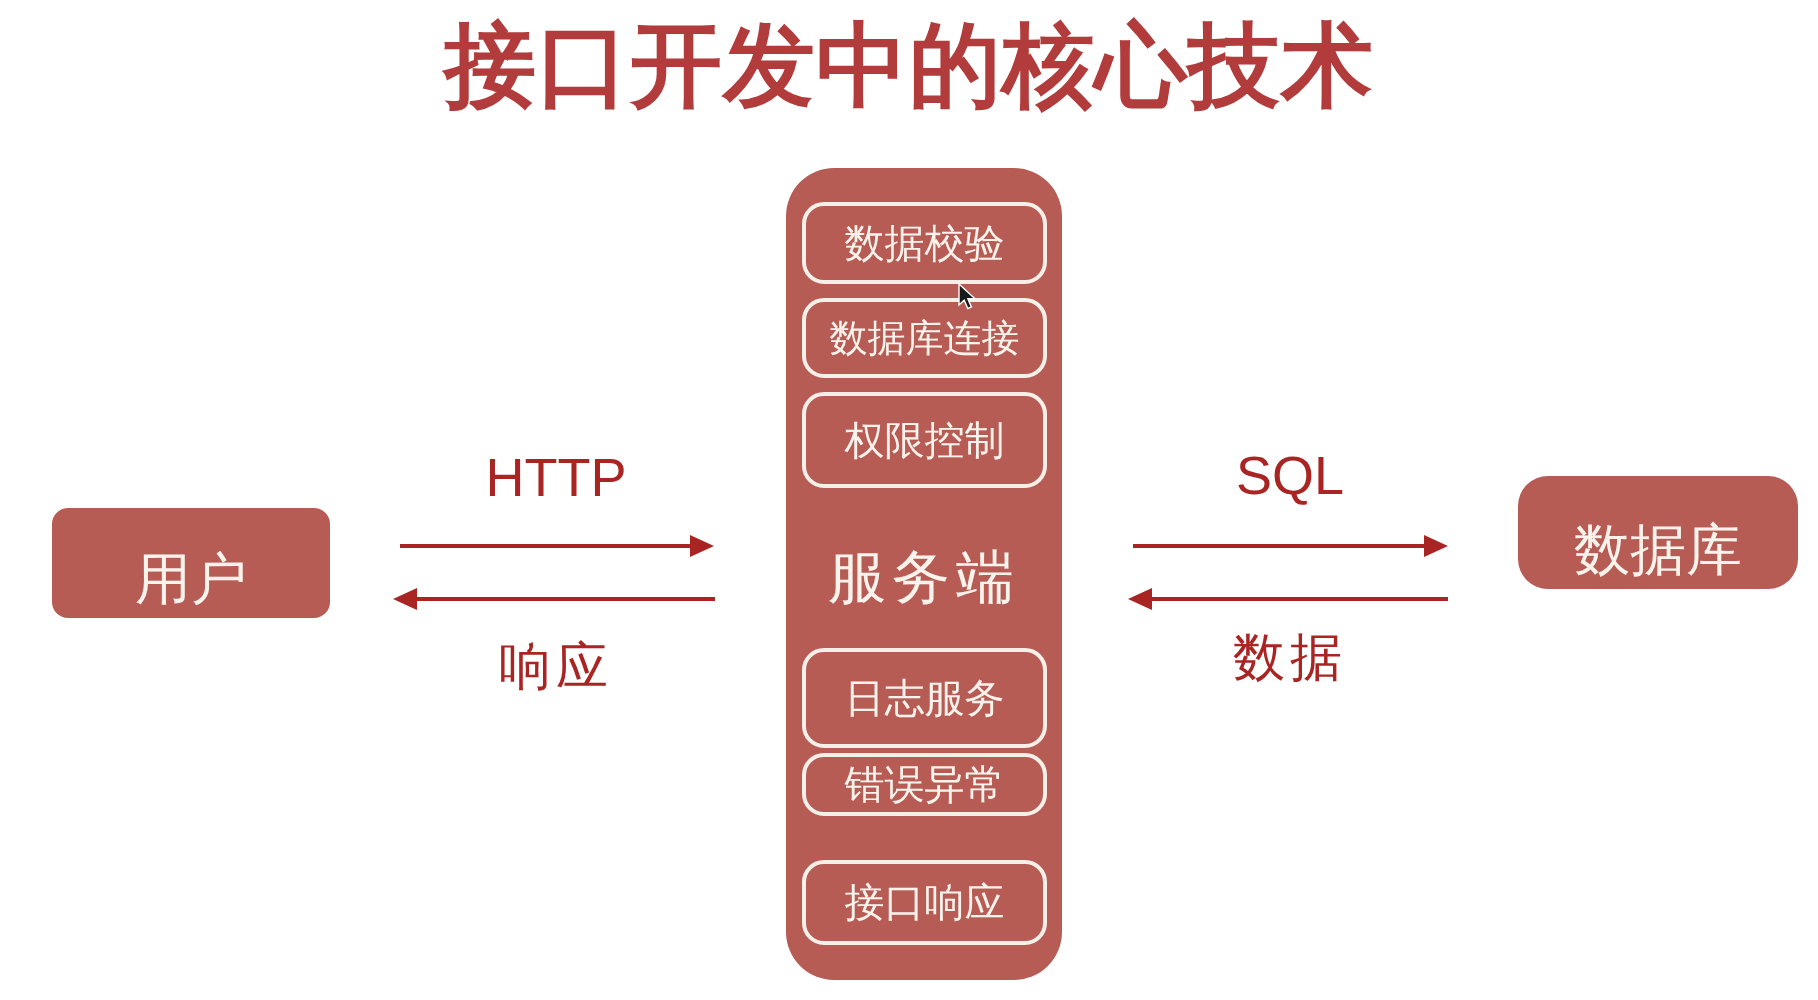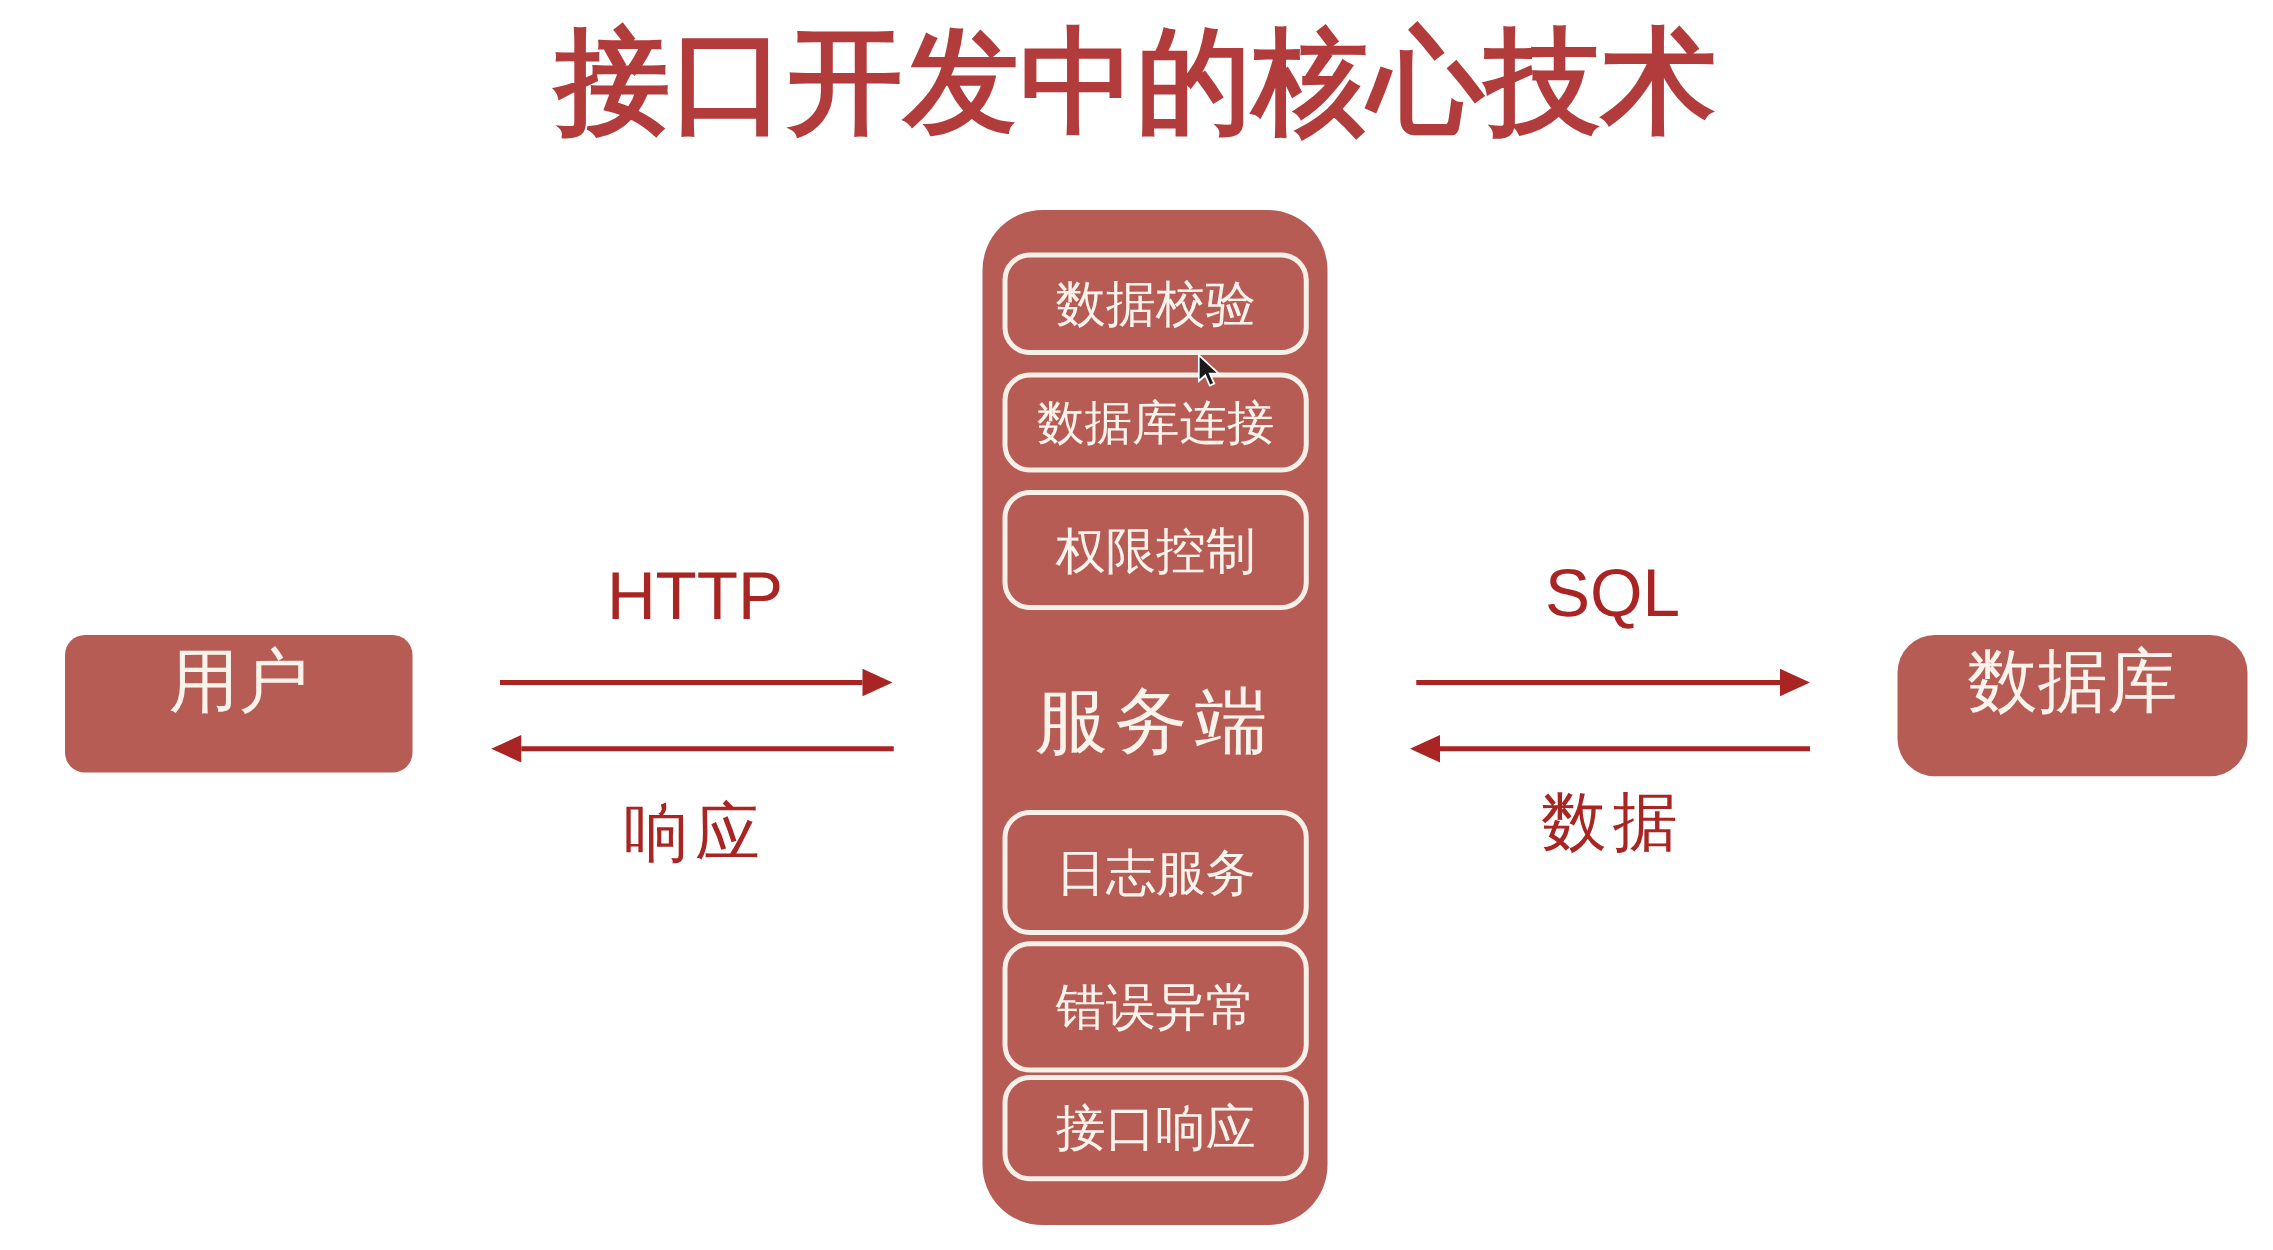--- a/index.html
+++ b/index.html
@@ -32,32 +32,32 @@
     font-weight:800;
     letter-spacing:1px;
     color:var(--title,#b23c3c);
     white-space:nowrap;
   }
   .node{
     position:absolute;
     background:var(--node-fill,#b75b55);
     color:var(--node-text,#f9f3ec);
     display:flex;
-    align-items:flex-start;
+    align-items:flex-end;
     justify-content:center;
     white-space:nowrap;
   }
   .user-node{
     left:52px; top:508px;
     width:278px; height:110px;
     border-radius:16px;
     font-size:56px;
   }
   .db-node{
-    left:1518px; top:508px;
+    left:1518px; top:476px;
     width:280px; height:113px;
     border-radius:30px;
     font-size:56px;
   }
   .server-container{
     position:absolute;
     left:786px; top:168px;
     width:276px; height:812px;
     border-radius:48px;
     background:var(--node-fill,#b75b55);
@@ -72,21 +72,21 @@
     font-size:40px;
     display:flex;
     align-items:center;
     justify-content:center;
     white-space:nowrap;
   }
   .m1{top:34px;  height:82px;}
   .m2{top:130px; height:80px; font-size:38px;}
   .m3{top:224px; height:96px;}
   .m4{top:480px; height:100px;}
-  .m5{top:585px; height:105px;}
+  .m5{top:585px; height:63px;}
   .m6{top:692px; height:85px;}
   .server-label{
     position:absolute;
     left:0; width:276px;
     top:368px; height:84px;
     display:flex;
     align-items:center;
     justify-content:center;
     font-size:58px;
     letter-spacing:6px;

